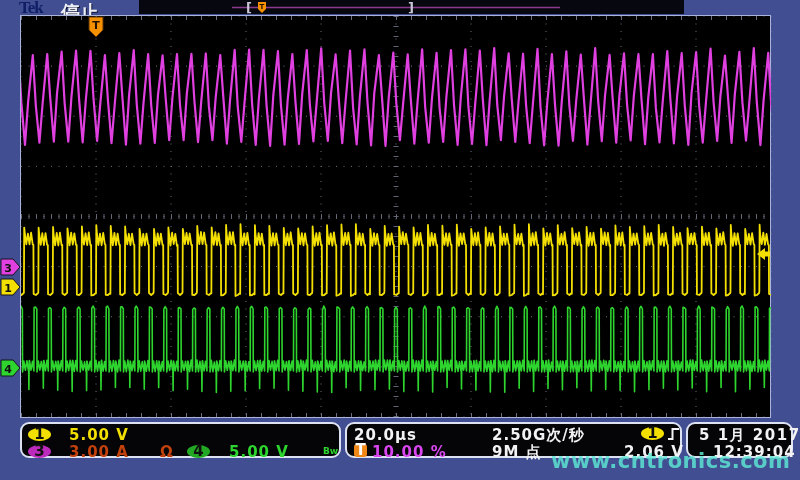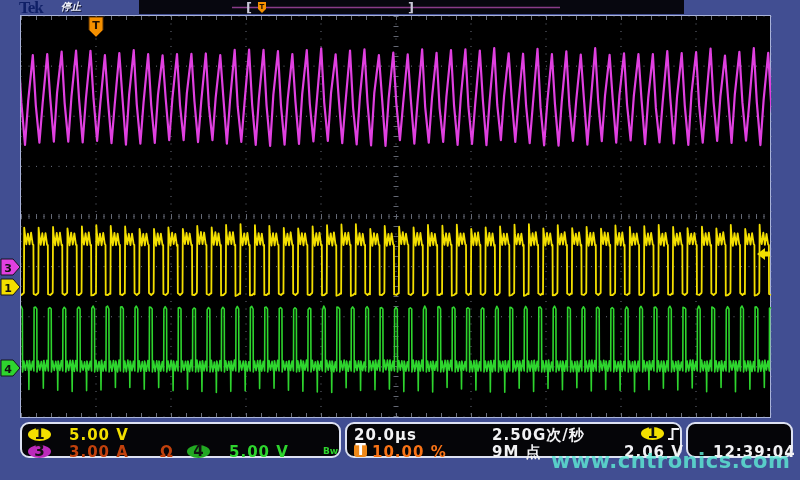--- a/index.html
+++ b/index.html
@@ -4,35 +4,35 @@
 <style>
   html,body{margin:0;padding:0;background:#2b3566;}
   #screen{
     position:relative;width:800px;height:480px;overflow:hidden;
     background:#414e92;
     font-family:"DejaVu Sans","Liberation Sans",sans-serif;
   }
   
   #topbar{position:absolute;left:16px;top:0;width:800px;height:15px;}
   #brand{position:absolute;left:3px;top:-2px;font:bold 17px "Liberation Serif",serif;color:#0f1f66;letter-spacing:-1px;}
-  #status{position:absolute;left:45px;top:0px;font-weight:bold;font-size:10px;color:#eef0f8;text-shadow:1px 1px 0 #10142e;font-style:italic;}
+  #status{position:absolute;left:45px;top:0px;font-weight:bold;font-size:19px;color:#eef0f8;text-shadow:1px 1px 0 #10142e;}
   #acqbar{position:absolute;left:123px;top:0;width:545px;height:14px;background:#07070f;}
   
   #plotframe{position:absolute;left:20px;top:15px;width:751px;height:403px;background:#000;border:1px solid #aab4dc;box-sizing:border-box;}
   #scope-svg{position:absolute;left:0;top:0;z-index:5;}
   
   .panel{position:absolute;top:422px;height:36px;background:#050508;border:2px solid #dde2f2;border-radius:9px;box-sizing:border-box;z-index:6;}
   .panel span{position:absolute;white-space:nowrap;font-weight:bold;font-size:15px;letter-spacing:1px;}
   .badge{width:23px;height:13px;border-radius:50%;text-align:center;line-height:13px;font-size:10px;font-weight:bold;color:#101010;letter-spacing:0 !important;}
   .tbadge{width:13px;height:13px;border-radius:3px;background:#f08818;color:#fff;text-align:center;line-height:13px;font-size:10px;font-weight:bold;letter-spacing:0 !important;}
   .wht{color:#f2f2f4;}
   .yel{color:#f3df00;}
   .mag{color:#c2410c;}
   .grn{color:#2ed52e;}
-  .org{color:#f97316;}
+  .org{color:#d946ef;}
   .small{font-size:9px !important;letter-spacing:0 !important;}
   #slope-icon{position:absolute;left:320px;top:3px;}
   
   #watermark{position:absolute;left:551px;top:449px;z-index:10;font-size:21px;font-weight:bold;
     color:#5eead4;opacity:.82;letter-spacing:.5px;}
 </style>
 </head>
 <body>
 
 <div id="screen">
@@ -128,17 +128,18 @@
     <svg id="slope-icon" width="13" height="14" viewBox="0 0 13 14">
       <path d="M1 12 H5.5 V2 H12" stroke="#f2f2f4" stroke-width="2" fill="none"></path>
     </svg>
     <span class="tbadge" style="left:7px;top:20px;">T</span>
     <span class="org" style="left:25px;top:19px;">10.00 %</span>
     <span class="wht" style="left:145px;top:19px;">9M 点</span>
     <span class="wht" style="left:277px;top:19px;">2.06 V</span>
   </div>
 
   <div class="panel" style="left:686px;width:107px;">
+    <span class="wht" style="left:11px;top:2px;letter-spacing:1.5px;">5 1月 2017</span>
     <span class="wht" style="left:25px;top:19px;letter-spacing:1px;">12:39:04</span>
   </div>
 
   <div id="watermark">www.cntronics.com</div>
 </div>
 
 </body></html>

